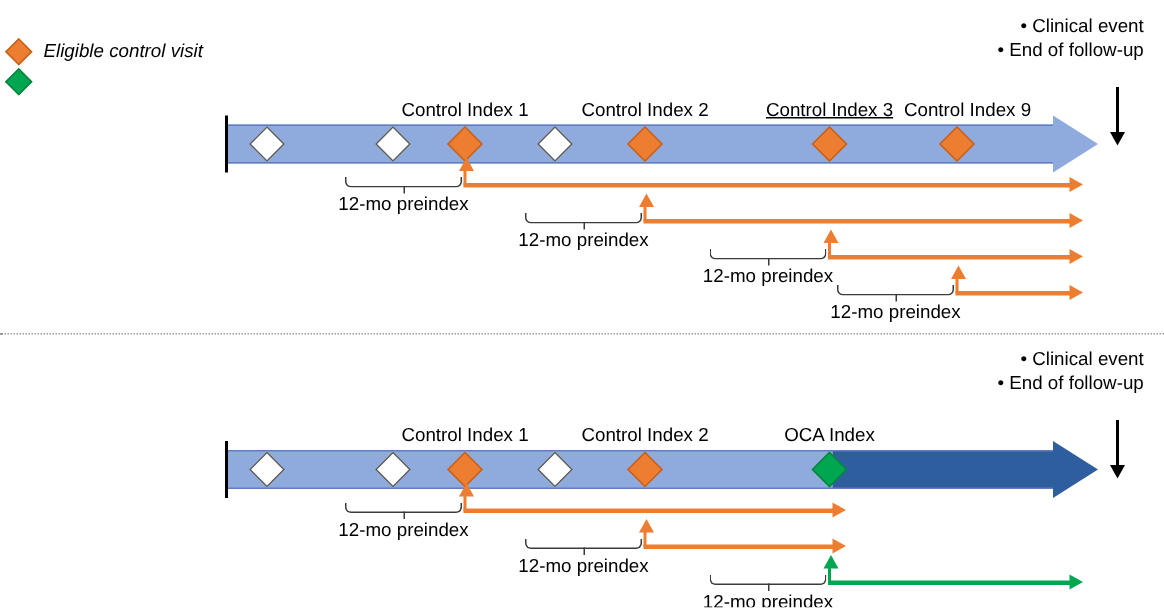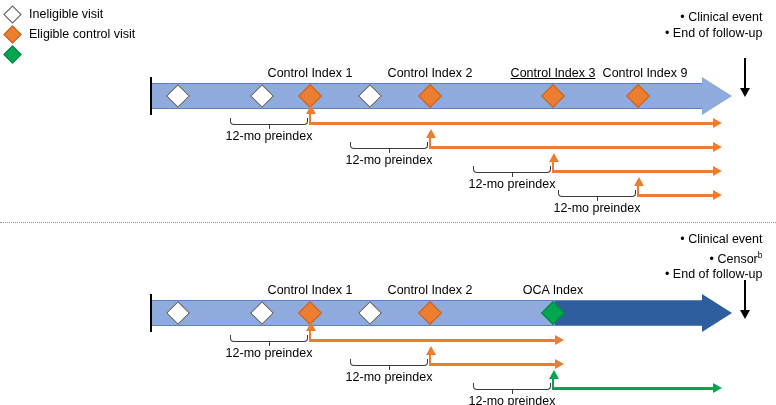--- a/index.html
+++ b/index.html
@@ -188,25 +188,21 @@
     width: 776px;
     height: 0;
     border-top: 1px dotted #9a9a9a;
   }
 </style>
 </head>
 <body>
 
 <div id="figure">
 
-  <div class="legend-row" style="top:5px;">
-    <span class="dia dia-white"></span>
-    <span class="lg-label">Ineligible visit</span>
-  </div>
-  <div class="legend-row" style="top:25px;">
+  <div class="legend-row" style="top:25px;font-style:italic;">
     <span class="dia dia-orange"></span>
     <span class="lg-label">Eligible control visit</span>
   </div>
   <div class="legend-row" style="top:45px;">
     <span class="dia dia-green"></span>
   </div>
 
   <div class="notes" style="left:665px; top:10px;">
     <div>•&nbsp;<span>Clinical event</span></div>
     <div>•&nbsp;<span>End of follow-up</span></div>
@@ -265,21 +261,20 @@
   <div class="fu-arrow-right a-orange" style="left:713px; top:189.5px;"></div>
   <div class="brk" style="left:558px; top:190px; width:78px;">
     <div class="brk-tick"></div>
   </div>
   <div class="brk-label" style="left:597px; top:201px;">12-mo preindex</div>
 
   <div class="divider" style="top:222px;"></div>
 
   <div class="notes" style="left:665px; top:232px;">
     <div>•&nbsp;<span>Clinical event</span></div>
-    <div>•&nbsp;<span>Censor</span><sup>b</sup></div>
     <div>•&nbsp;<span>End of follow-up</span></div>
   </div>
   <div class="down-stem" style="left:744px; top:280px; height:33px;"></div>
   <div class="down-head" style="left:740px; top:310px;"></div>
 
 
   <div class="idx-label" style="left:310px; top:283px;">Control Index 1</div>
   <div class="idx-label" style="left:430px; top:283px;">Control Index 2</div>
   <div class="idx-label" style="left:553px; top:283px;">OCA Index</div>
 

